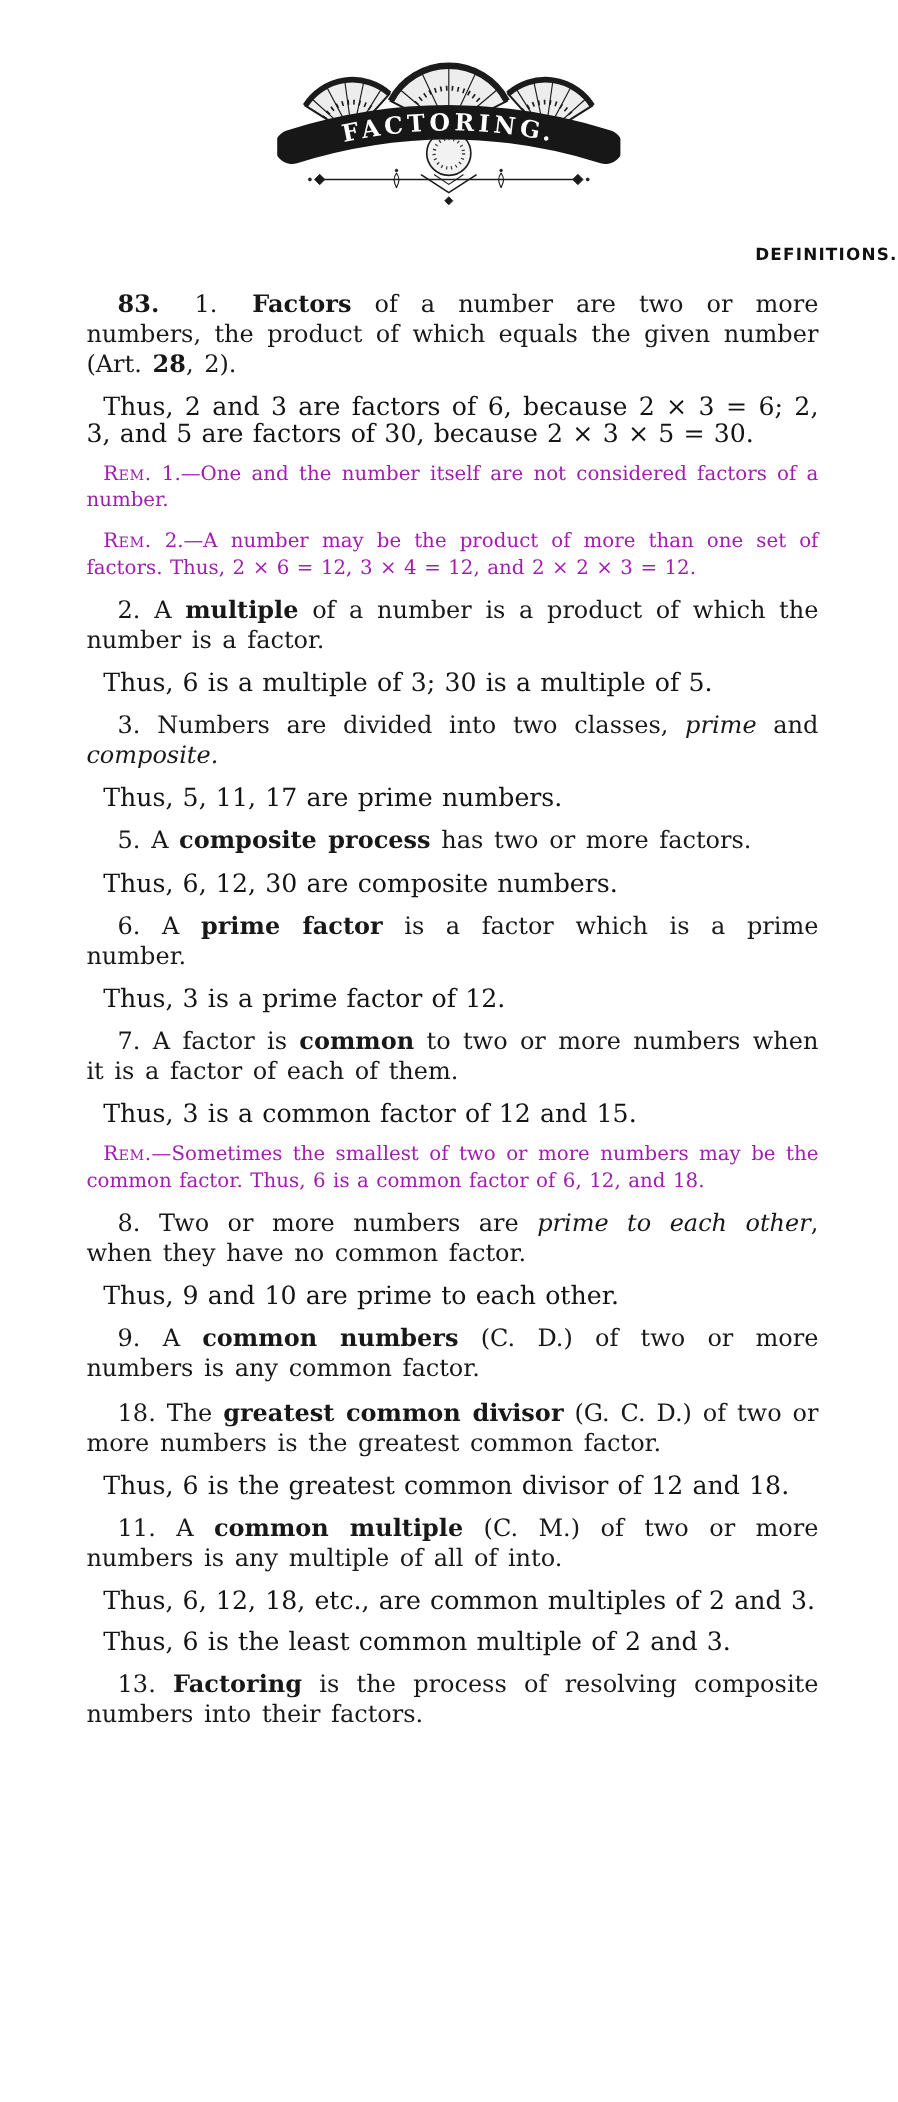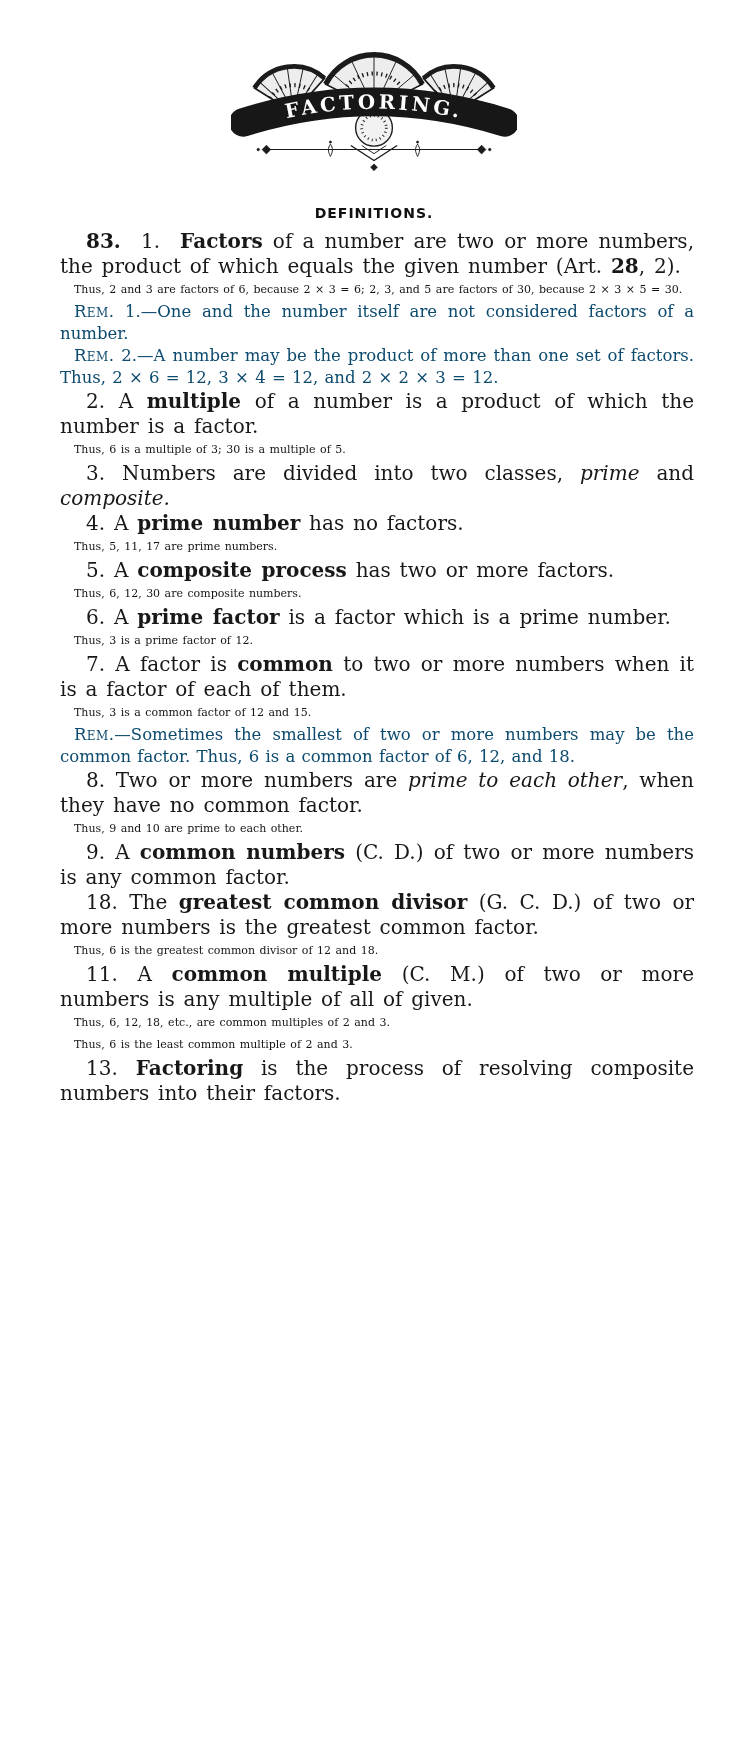--- a/index.html
+++ b/index.html
@@ -8,43 +8,43 @@
     width:748px;height:1752px;
     background:#ffffff;
     overflow:hidden;
     font-family:"DejaVu Serif", serif;
     color:#1a1a1a;
   }
   .banner-wrap{display:flex;justify-content:center;padding-top:42px;}
   svg.banner-svg{width:286px;height:auto;}
   .heading{
     margin:30px 0 0;
-    text-align:center;
+    text-align:right;
     font-family:"DejaVu Sans", sans-serif;
     font-size:14px;font-weight:bold;letter-spacing:1px;color:#111;
   }
   .body-col{padding:8px 54px 0 60px;}
-  p.para{margin:0;}
+  p.para{margin:12px;}
   .def{
     font-size:20px;line-height:25px;
     margin-top:16px;
     text-align:justify;text-indent:26px;
     word-spacing:2.5px;color:#181818;
   }
   .note{
-    font-size:11px;line-height:22px;
+    font-size:21px;line-height:22px;
     margin-top:14px;
     text-align:justify;text-indent:14px;
     word-spacing:1px;color:#141414;
   }
   .rem{
     font-size:16.5px;line-height:22px;
     margin-top:12px;
     text-align:justify;text-indent:14px;
-    word-spacing:1px;color:#0c4a6e;
+    word-spacing:1px;color:#a21caf;
   }
   .b{font-weight:bold;}
   .i{font-style:italic;}
   .sc{font-variant:small-caps;letter-spacing:.4px;}
 </style>
 </head>
 <body>
 
 <div class="page">
 
@@ -107,33 +107,32 @@
   <h2 class="heading">DEFINITIONS.</h2>
 
   <div class="body-col">
       <p class="para def"><span class="b">83.</span><span>  1.  </span><span class="b">Factors</span><span> of a number are two or more numbers, the product of which equals the given number (Art. </span><span class="b">28</span><span>, 2).</span></p>
       <p class="para note"><span>Thus, 2 and 3 are factors of 6, because 2 × 3 = 6;  2, 3, and 5 are factors of 30, because 2 × 3 × 5 = 30.</span></p>
       <p class="para rem"><span class="sc">Rem.</span><span> 1.—One and the number itself are not considered factors of a number.</span></p>
       <p class="para rem"><span class="sc">Rem.</span><span> 2.—A number may be the product of more than one set of factors.  Thus, 2 × 6 = 12, 3 × 4 = 12, and 2 × 2 × 3 = 12.</span></p>
       <p class="para def"><span>2. A </span><span class="b">multiple</span><span> of a number is a product of which the number is a factor.</span></p>
       <p class="para note"><span>Thus, 6 is a multiple of 3;  30 is a multiple of 5.</span></p>
       <p class="para def"><span>3. Numbers are divided into two classes, </span><span class="i">prime</span><span> and </span><span class="i">composite.</span></p>
-      <p class="para def"><span>4. A </span><span class="b">prime number</span><span> has no factors.</span></p>
       <p class="para note"><span>Thus, 5, 11, 17 are prime numbers.</span></p>
       <p class="para def"><span>5. A </span><span class="b">composite process</span><span> has two or more factors.</span></p>
       <p class="para note"><span>Thus, 6, 12, 30 are composite numbers.</span></p>
       <p class="para def"><span>6. A </span><span class="b">prime factor</span><span> is a factor which is a prime number.</span></p>
       <p class="para note"><span>Thus, 3 is a prime factor of 12.</span></p>
       <p class="para def"><span>7. A factor is </span><span class="b">common</span><span> to two or more numbers when it is a factor of each of them.</span></p>
       <p class="para note"><span>Thus, 3 is a common factor of 12 and 15.</span></p>
       <p class="para rem"><span class="sc">Rem.</span><span>—Sometimes the smallest of two or more numbers may be the common factor.  Thus, 6 is a common factor of 6, 12, and 18.</span></p>
       <p class="para def"><span>8. Two or more numbers are </span><span class="i">prime to each other</span><span>, when they have no common factor.</span></p>
       <p class="para note"><span>Thus, 9 and 10 are prime to each other.</span></p>
       <p class="para def"><span>9. A </span><span class="b">common numbers</span><span> (C. D.) of two or more numbers is any common factor.</span></p>
       <p class="para def"><span>18. The </span><span class="b">greatest common divisor</span><span> (G. C. D.) of two or more numbers is the greatest common factor.</span></p>
       <p class="para note"><span>Thus, 6 is the greatest common divisor of 12 and 18.</span></p>
-      <p class="para def"><span>11. A </span><span class="b">common multiple</span><span> (C. M.) of two or more numbers is any multiple of all of given.</span></p>
+      <p class="para def"><span>11. A </span><span class="b">common multiple</span><span> (C. M.) of two or more numbers is any multiple of all of into.</span></p>
       <p class="para note"><span>Thus, 6, 12, 18, etc., are common multiples of 2 and 3.</span></p>
       <p class="para note"><span>Thus, 6 is the least common multiple of 2 and 3.</span></p>
       <p class="para def"><span>13. </span><span class="b">Factoring</span><span> is the process of resolving composite numbers into their factors.</span></p>
     </div>
 
 </div>
 
 </body></html>

